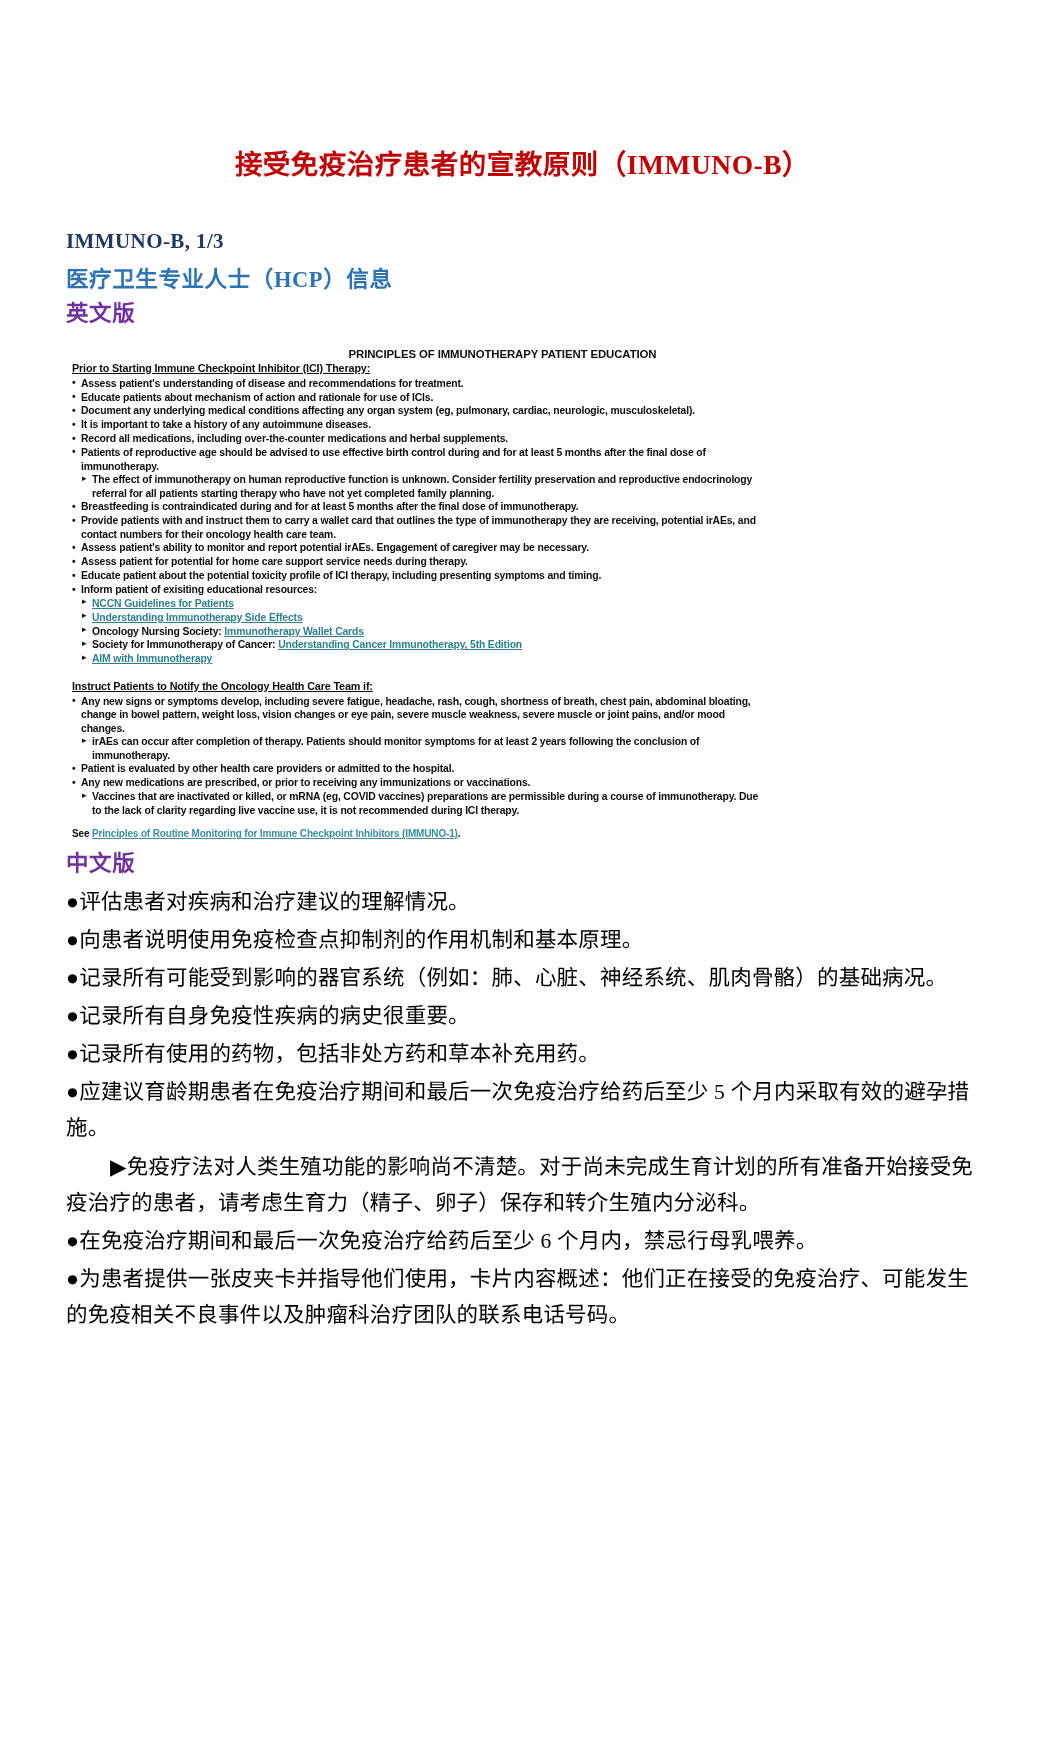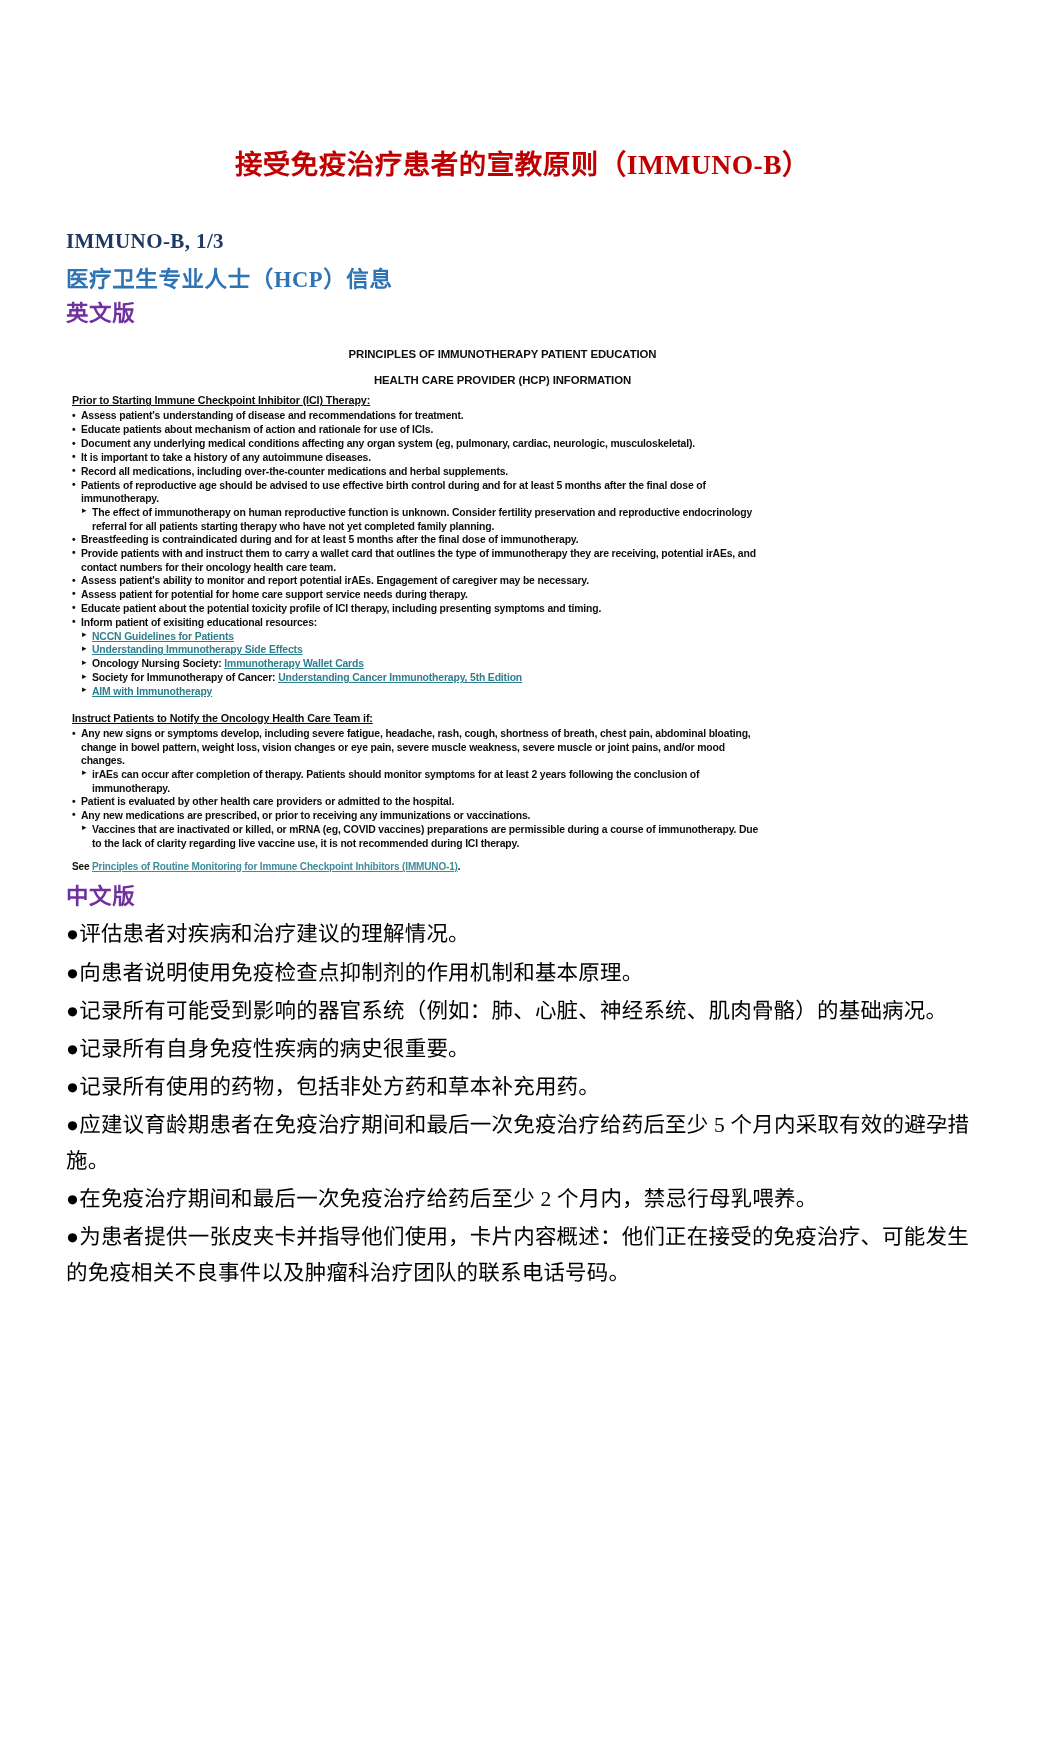--- a/index.html
+++ b/index.html
@@ -170,21 +170,20 @@
 
   <div class="meta-block">
     <div class="meta-id">IMMUNO-B, 1/3</div>
     <div class="meta-hcp">医疗卫生专业人士（HCP）信息</div>
     <div class="lang-tag">英文版</div>
   </div>
 
   <div class="scan">
 
     <div class="sc-title">PRINCIPLES OF IMMUNOTHERAPY PATIENT EDUCATION</div>
-    <div class="sc-title2">HEALTH CARE PROVIDER (HCP) INFORMATION</div>
 
     <div class="sc-head">Prior to Starting Immune Checkpoint Inhibitor (ICI) Therapy:</div>
 
     <div class="sc-li">Assess patient's understanding of disease and recommendations for treatment.</div>
     <div class="sc-li">Educate patients about mechanism of action and rationale for use of ICIs.</div>
     <div class="sc-li">Document any underlying medical conditions affecting any organ system (eg, pulmonary, cardiac, neurologic, musculoskeletal).</div>
     <div class="sc-li">It is important to take a history of any autoimmune diseases.</div>
     <div class="sc-li">Record all medications, including over-the-counter medications and herbal supplements.</div>
 
     <div class="sc-li">Patients of reproductive age should be advised to use effective birth control during and for at least 5 months after the final dose of</div>
@@ -233,18 +232,19 @@
 
   <div class="cn-body">
 
     <div class="cn-li">●评估患者对疾病和治疗建议的理解情况。</div>
     <div class="cn-li">●向患者说明使用免疫检查点抑制剂的作用机制和基本原理。</div>
     <div class="cn-li">●记录所有可能受到影响的器官系统（例如：肺、心脏、神经系统、肌肉骨骼）的基础病况。</div>
     <div class="cn-li">●记录所有自身免疫性疾病的病史很重要。</div>
     <div class="cn-li">●记录所有使用的药物，包括非处方药和草本补充用药。</div>
     <div class="cn-li">●应建议育龄期患者在免疫治疗期间和最后一次免疫治疗给药后至少 5 个月内采取有效的避孕措施。</div>
 
-
-    <div class="cn-li">●在免疫治疗期间和最后一次免疫治疗给药后至少 2 个月内，禁忌行母乳喂养。</div>
+    <div class="cn-sub">▶免疫疗法对人类生殖功能的影响尚不清楚。对于尚未完成生育计划的所有准备开始接受免疫治疗的患者，请考虑生育力（精子、卵子）保存和转介生殖内分泌科。</div>
+
+    <div class="cn-li">●在免疫治疗期间和最后一次免疫治疗给药后至少 6 个月内，禁忌行母乳喂养。</div>
     <div class="cn-li">●为患者提供一张皮夹卡并指导他们使用，卡片内容概述：他们正在接受的免疫治疗、可能发生的免疫相关不良事件以及肿瘤科治疗团队的联系电话号码。</div>
   </div>
 
 </div>
 
 </body></html>

